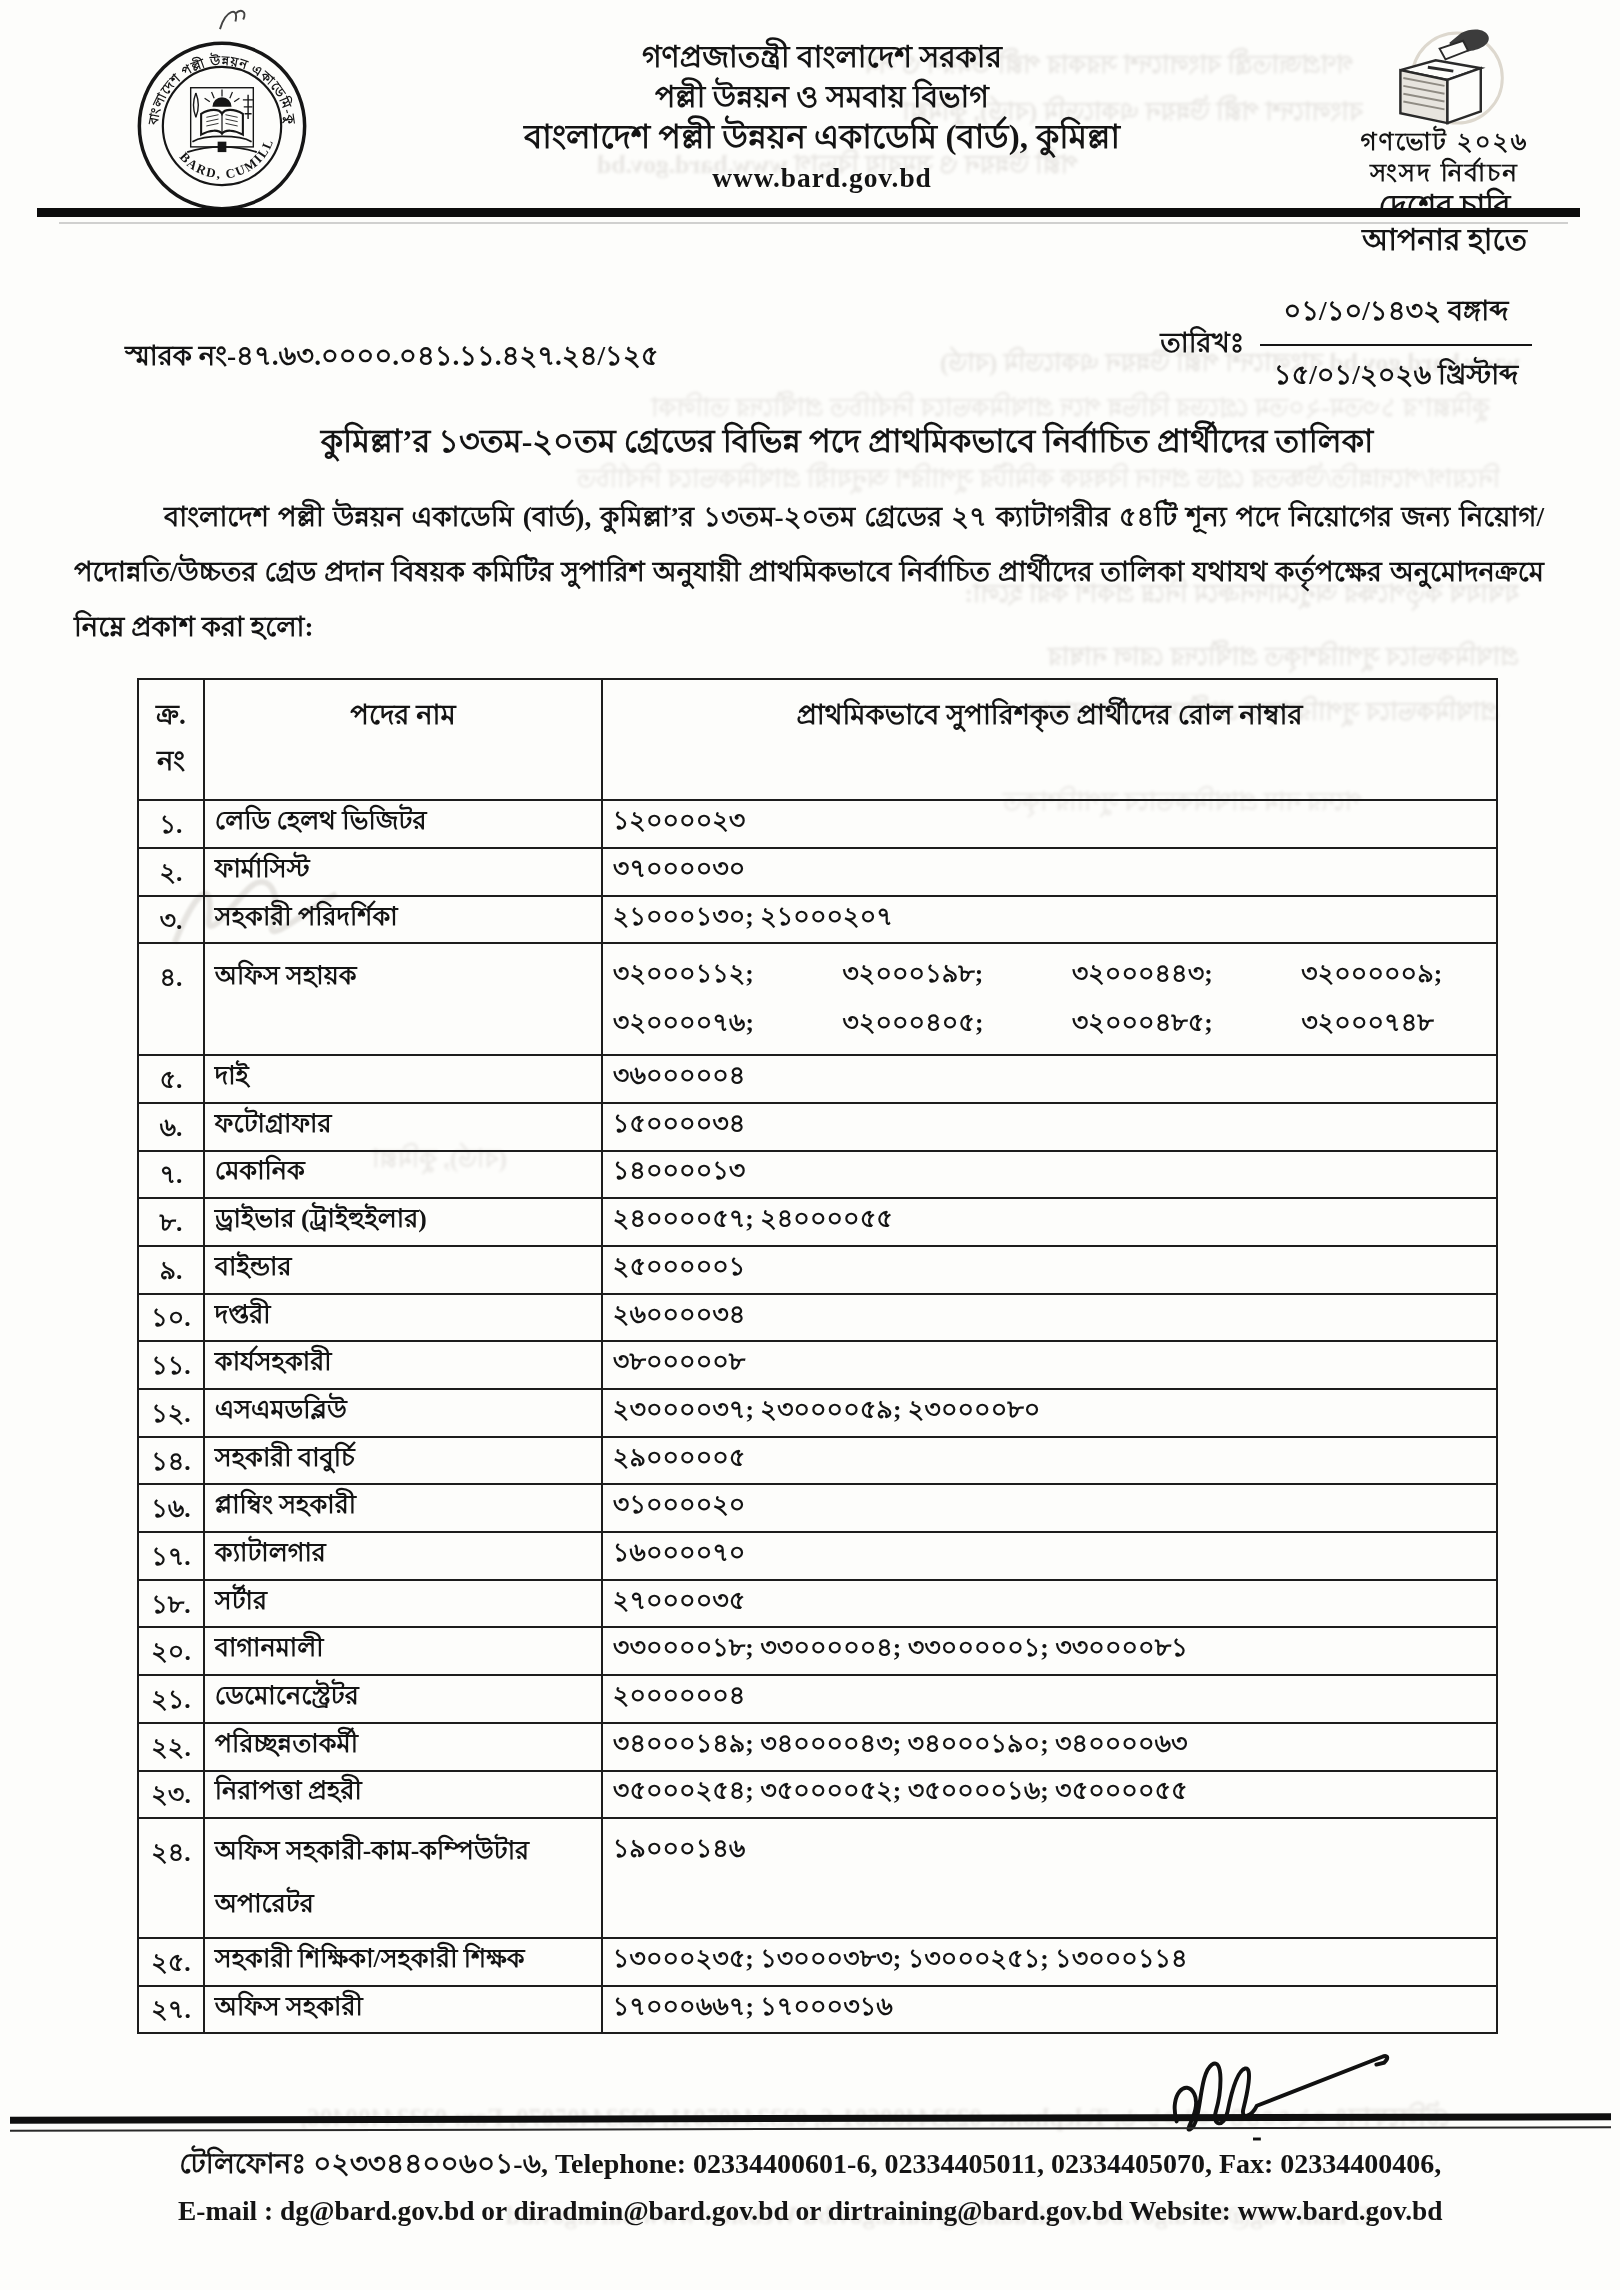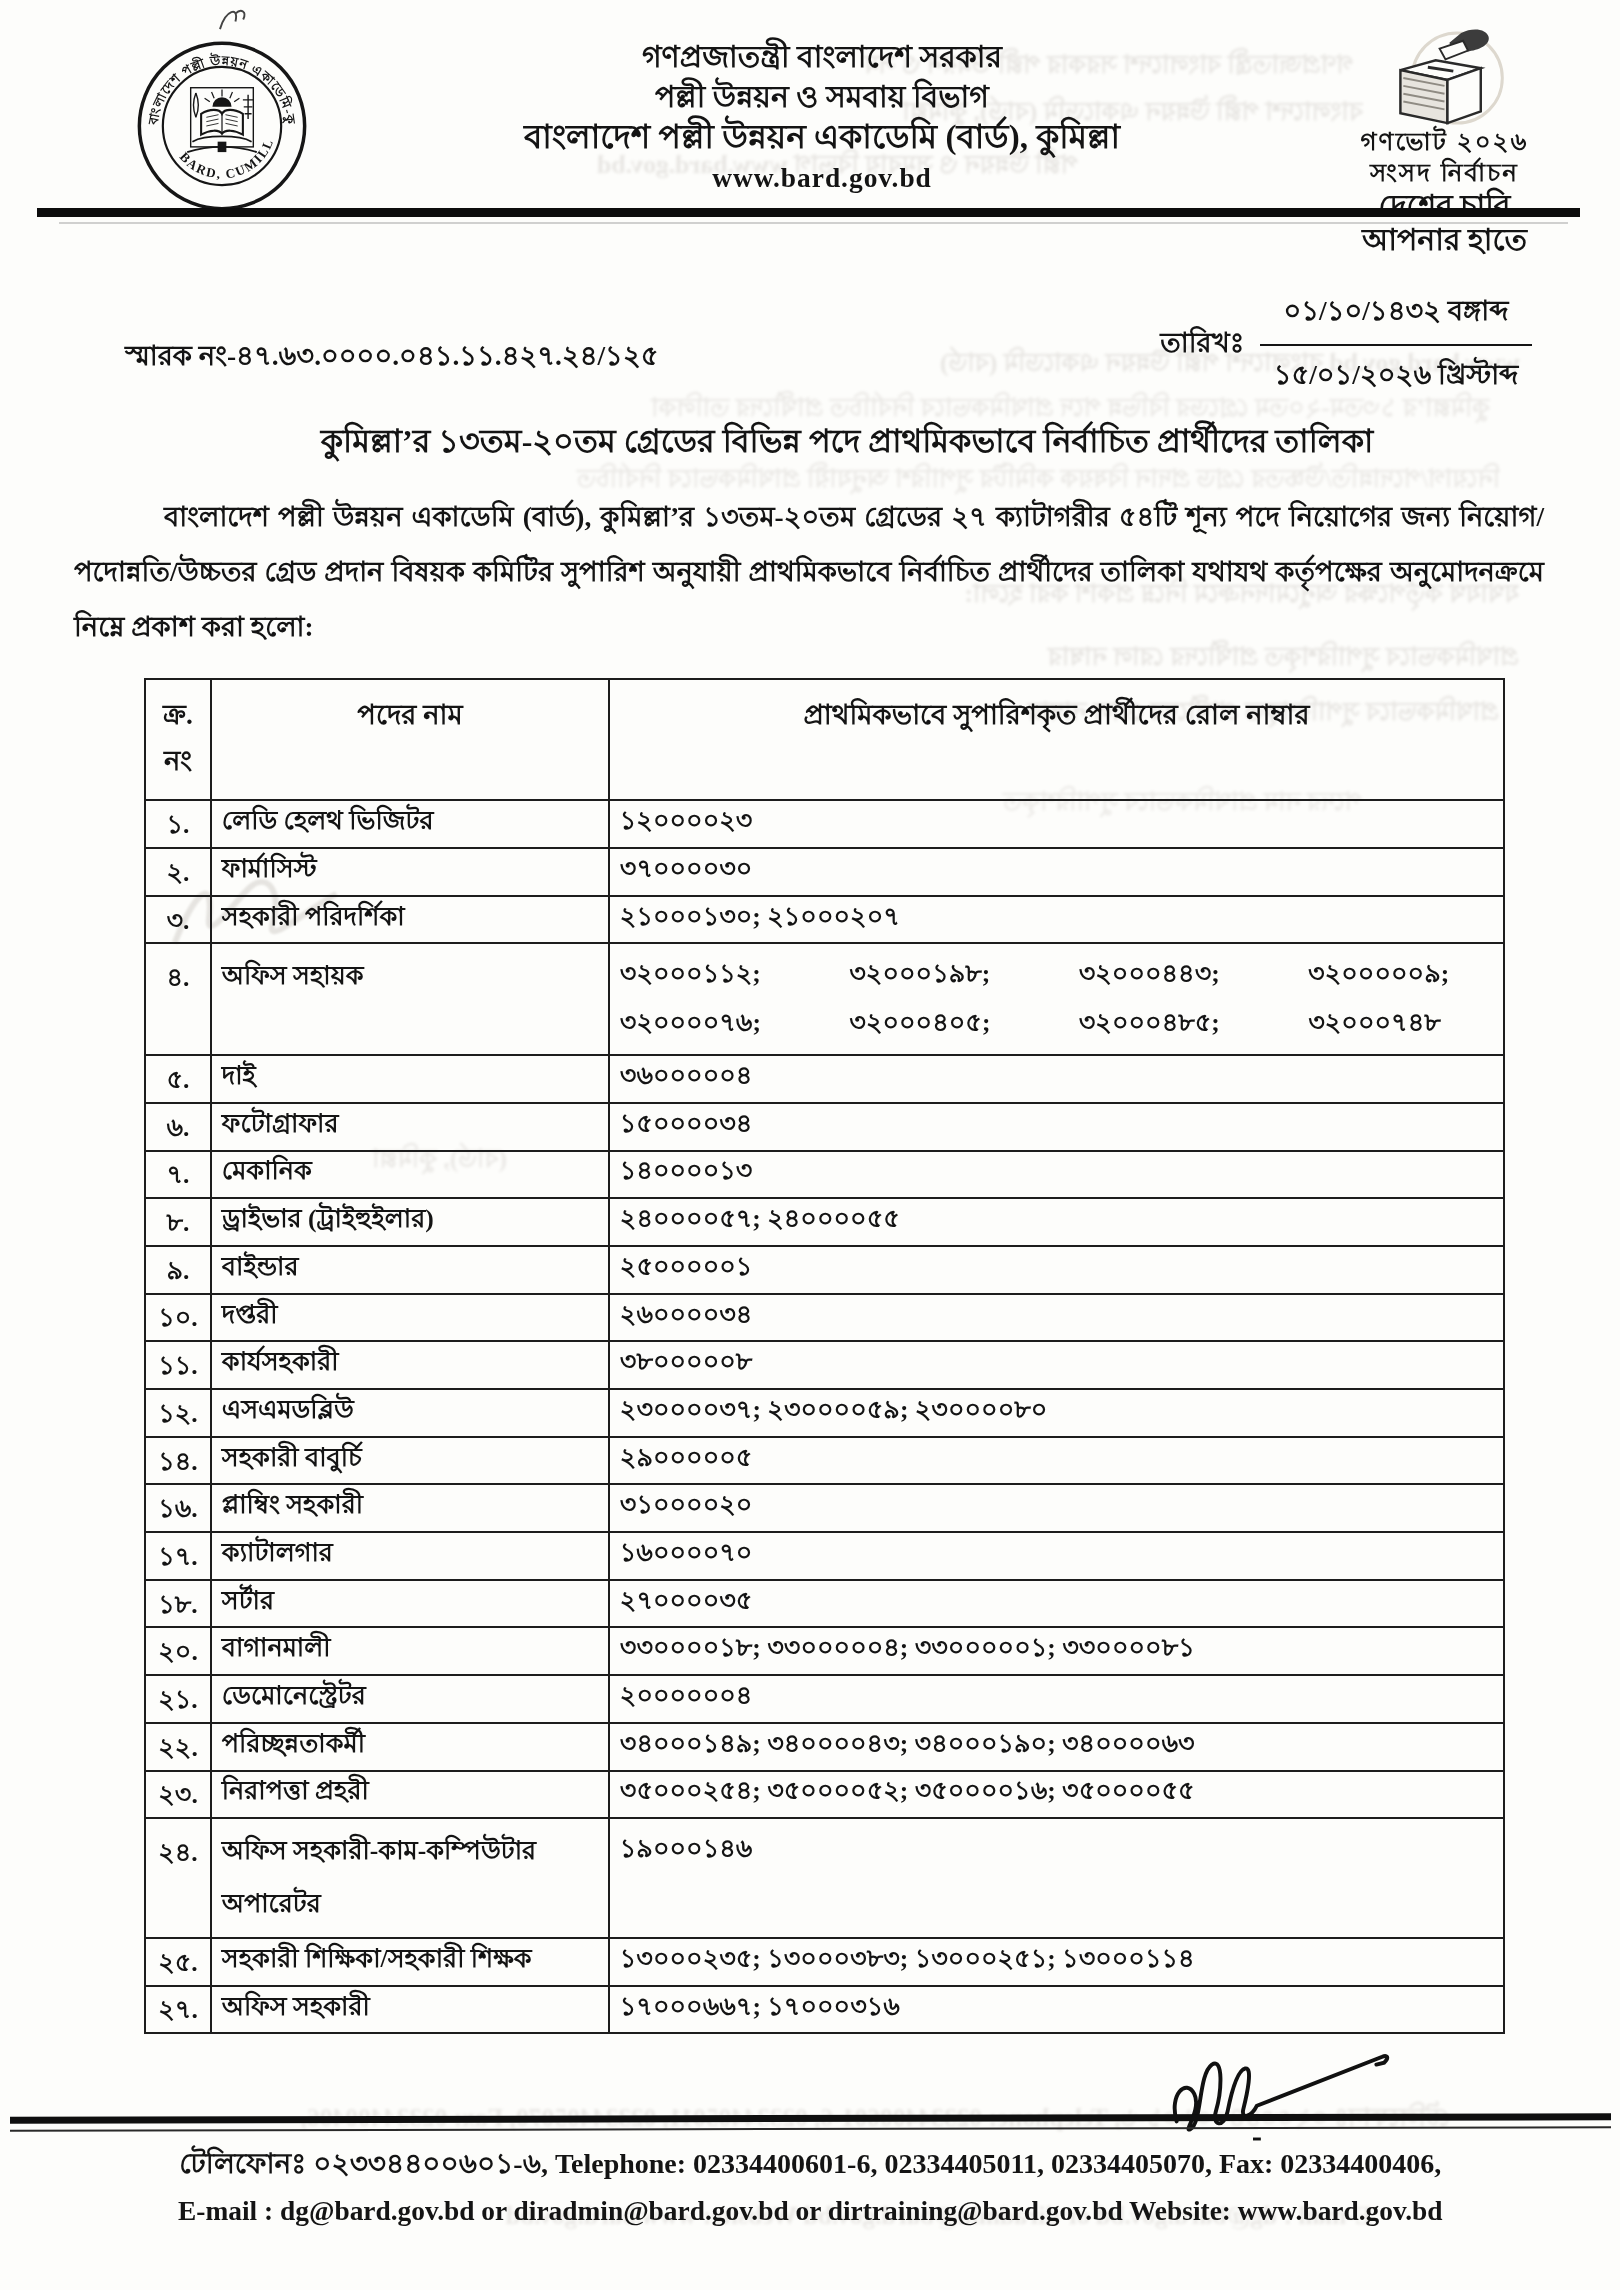--- a/index.html
+++ b/index.html
@@ -26,21 +26,21 @@
   .memo-no{font-size:27.4px;font-weight:600;margin-top:27.4px;}
   .date-wrap{display:flex;align-items:center;gap:15.7px;font-size:27.4px;font-weight:600;}
   .frac{display:inline-block;text-align:center;}
   .frac .ftop{display:block;padding:0 13.7px 7.8px;border-bottom:2.9px solid #151515;}
   .frac .fbot{display:block;padding:7.8px 13.7px 0;}
   
   .doc-title{position:absolute;top:416px;left:0;width:100%;text-align:center;font-size:32px;font-weight:800;margin-left:37px;}
   .doc-body{position:absolute;top:490px;left:74px;width:1470px;font-size:27.4px;font-weight:600;
     line-height:55px;text-align:justify;text-indent:90px;}
   
-  .tbl{position:absolute;top:678px;left:144px;width:1358px;border-collapse:collapse;table-layout:fixed;padding-left:24px;}
+  .tbl{position:absolute;top:678px;left:137px;width:1358px;border-collapse:collapse;table-layout:fixed;padding-left:24px;}
   .tbl col.w1{width:66px;} .tbl col.w2{width:398px;} .tbl col.w3{width:895px;}
   .tbl th,.tbl td{border:2px solid #1d1d1d;vertical-align:top;}
   .tbl th{font-size:27.4px;font-weight:800;text-align:center;padding:13.7px 5.9px;}
   .tbl td{font-size:25.5px;font-weight:600;padding:4.9px 9.8px 6.9px;line-height:30px;}
   .tbl td.c-sl{text-align:center;padding-top:8.8px;}
   .tbl td.c-post{white-space:pre-line;}
   .row-tall td{line-height:49px;}
   .row-tall td.c-post{line-height:53px;}
   .roll-line{line-height:inherit;}
   .roll-line.wide{word-spacing:82px;}

